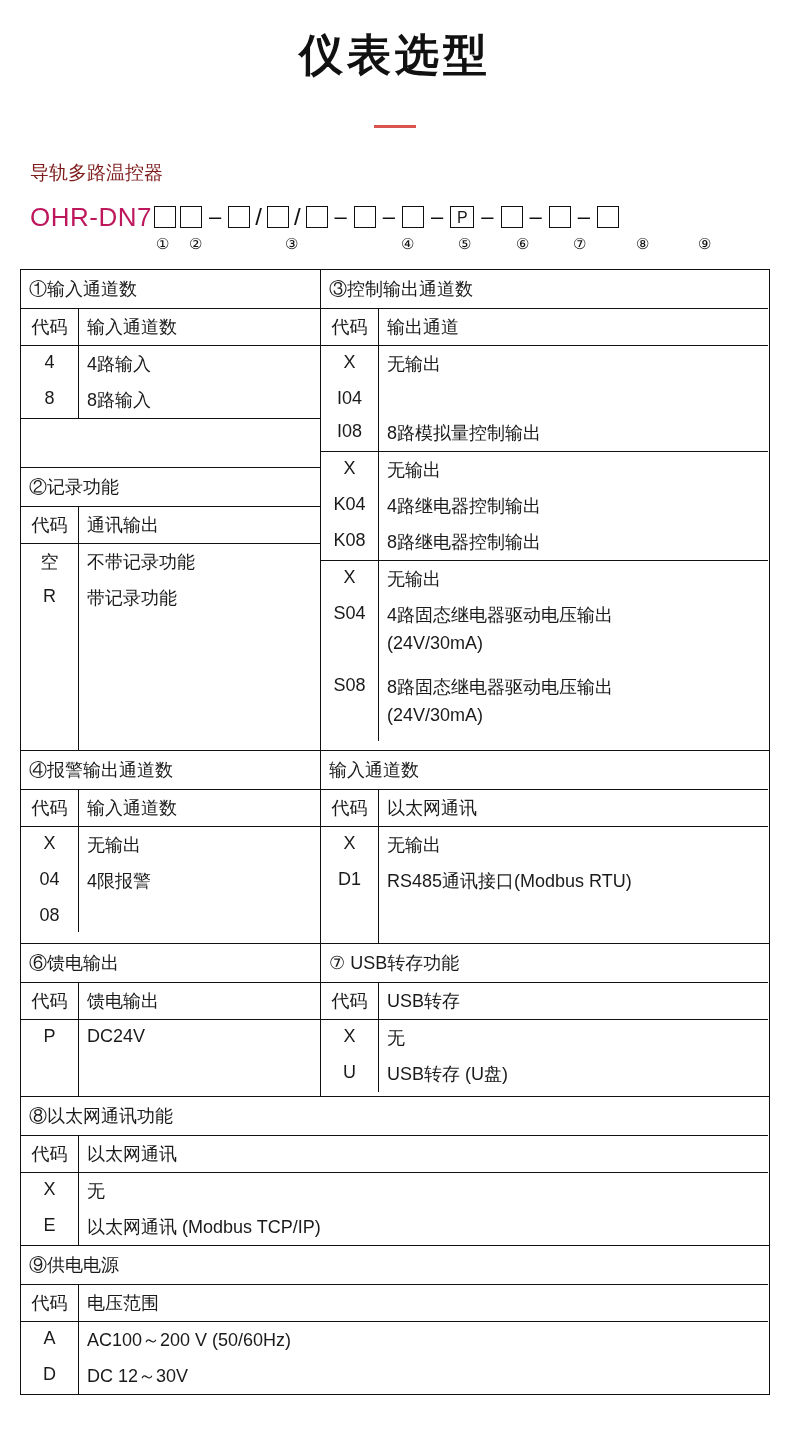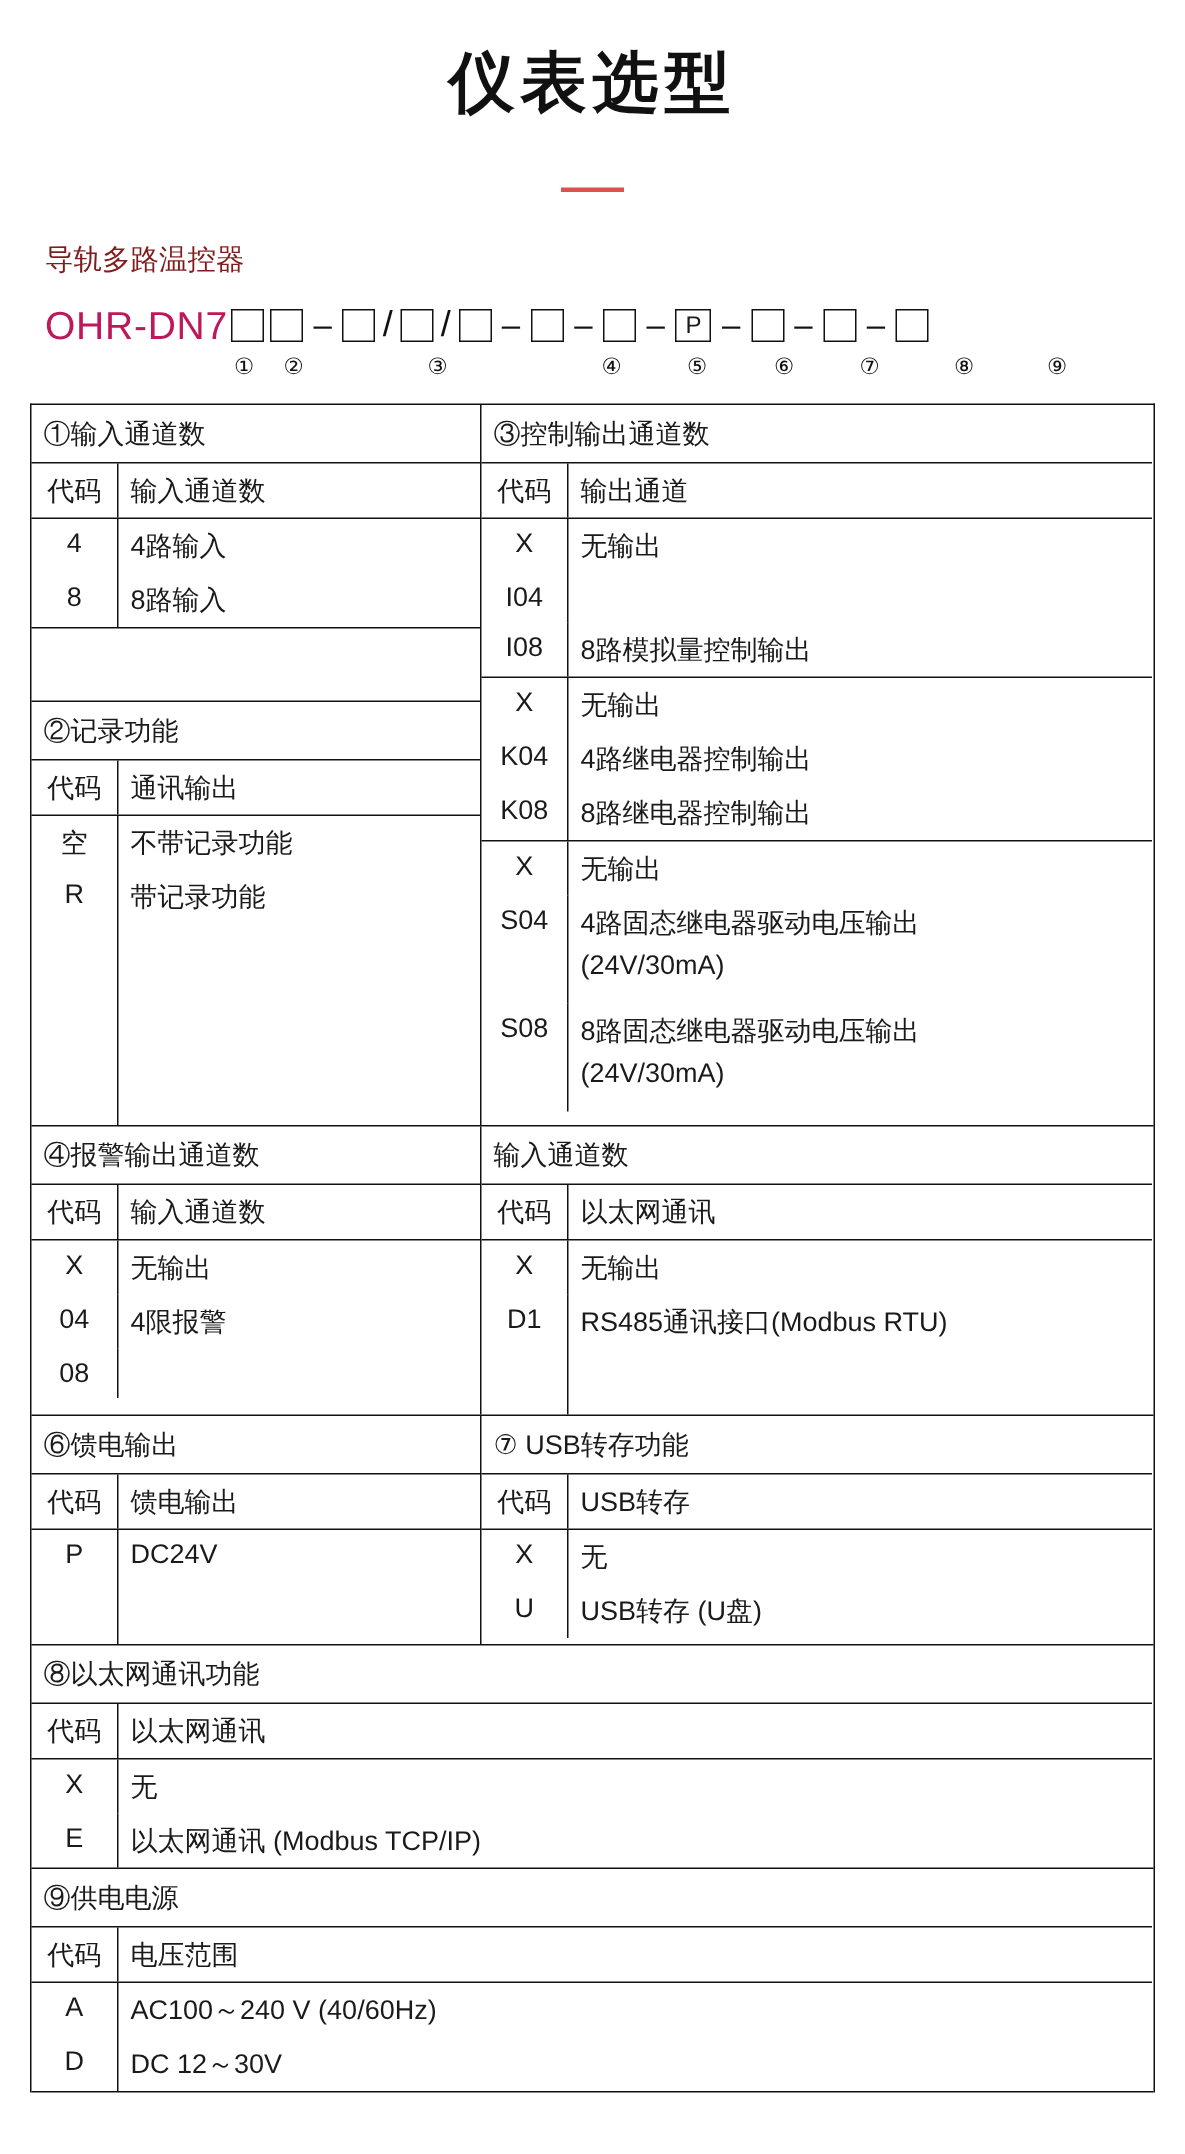--- a/index.html
+++ b/index.html
@@ -354,21 +354,21 @@
 
   <div class="trow">
     <div class="tcol full">
       <div class="hdr">⑨供电电源</div>
       <div class="sub">
         <div class="cellA">代码</div>
         <div class="cellB">电压范围</div>
       </div>
       <div class="sub" style="border-bottom:none">
         <div class="cellA">A</div>
-        <div class="cellB">AC100～240 V (40/60Hz)</div>
+        <div class="cellB">AC100～200 V (50/60Hz)</div>
       </div>
       <div class="sub last">
         <div class="cellA">D</div>
         <div class="cellB">DC 12～30V</div>
       </div>
     </div>
   </div>
 
 </div>
 

